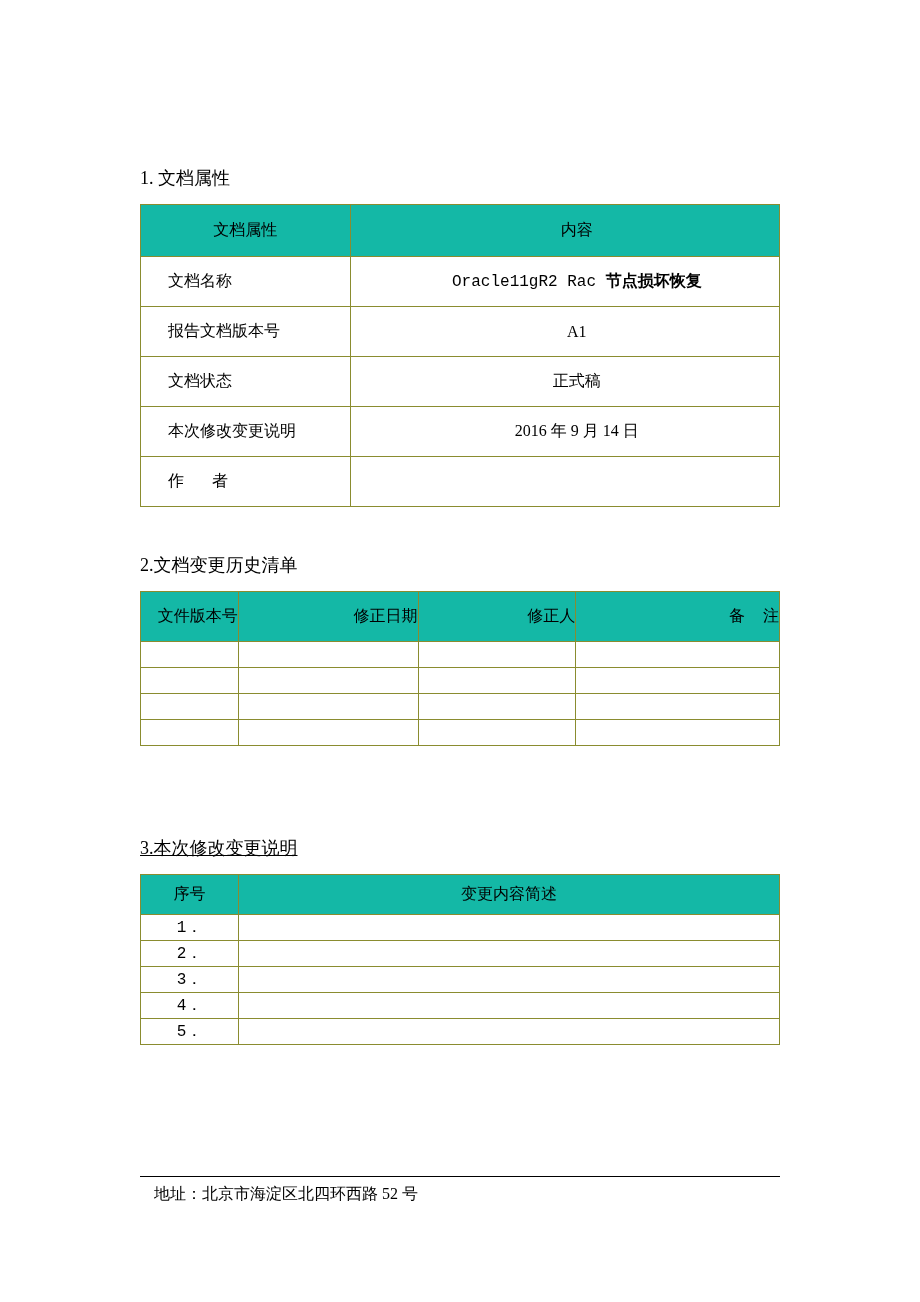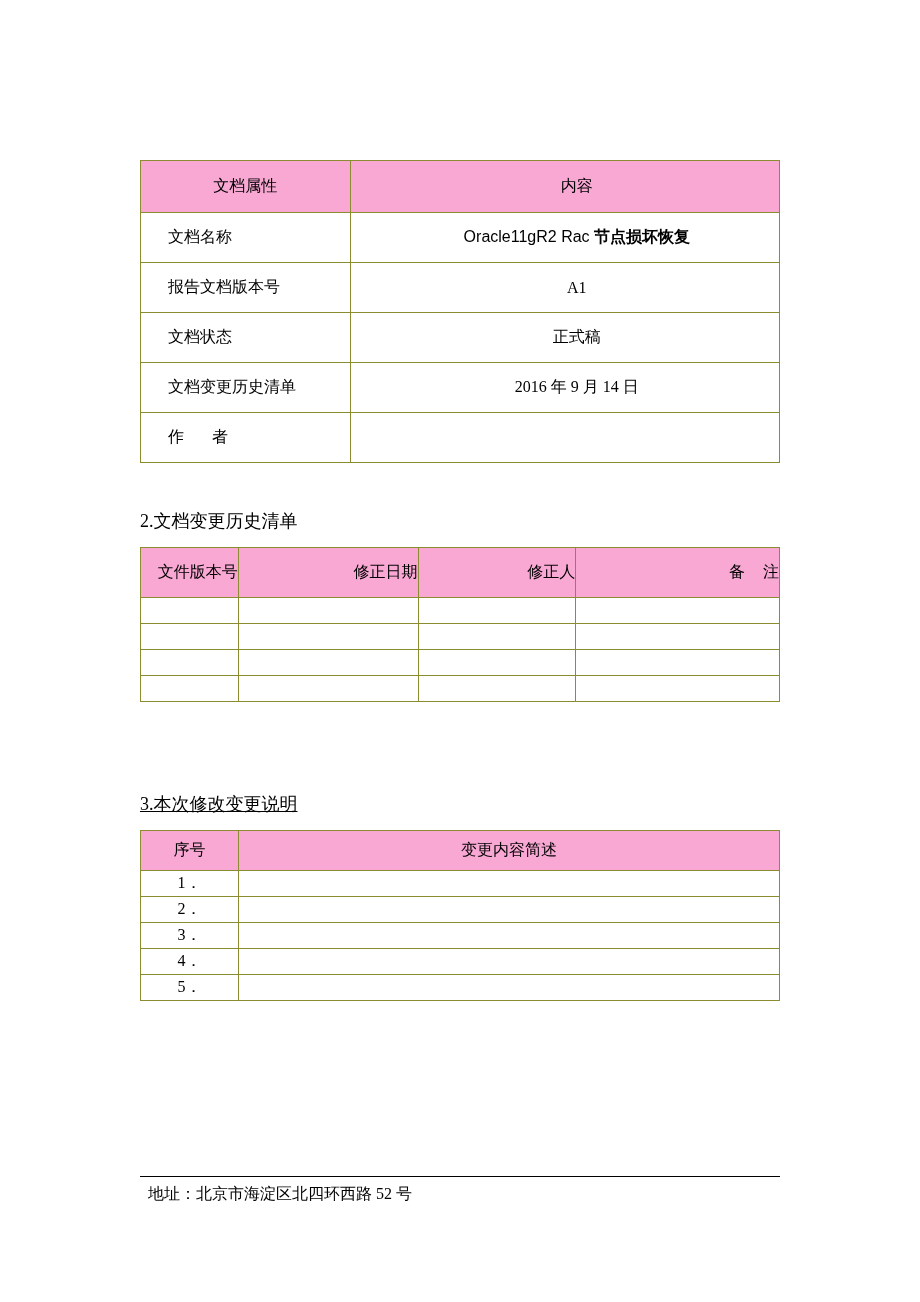--- a/index.html
+++ b/index.html
@@ -27,84 +27,85 @@
       border-collapse: collapse;
       width: 640px;
     }
     td, th {
       border: 1.5px solid #8a8c2f;
       font-size: 16px;
       text-align: center;
       padding: 0;
       font-weight: normal;
     }
-    .hdr { background: #f9a8d4; }
+    .hdr { background: #14b8a6; }
 
     
     .t1 td.col1 { width: 210px; text-align: left; padding-left: 27px; height: 50px; }
     .t1 td.col2 { width: 430px; padding-left: 24px; }
     .t1 .hdr td { height: 52px; text-align: center; }
     .t1 .hdr td.col1 { text-align: center; padding-left: 0; }
 
     
     .t2 td { height: 26px; text-align: right; }
     .t2 .hdr td { height: 50px; }
     .t2 .c1 { width: 98px; }
     .t2 .c2 { width: 180px; }
     .t2 .c3 { width: 158px; margin-top: 21px; }
     .t2 .c4 { width: 204px; }
 
     
     .t3 td { height: 26px; }
     .t3 .hdr td { height: 40px; }
-    .t3 .c1 { width: 98px; }
+    .t3 .c1 { width: 98px; font-family: Liberation Mono, monospace; }
     .t3 .c2 { width: 542px; }
 
     .footer-line {
       position: absolute;
       left: 140px;
       width: 640px;
       top: 1176px;
       border-top: 1px solid #000;
     }
     .footer-text {
       position: absolute;
-      left: 148px;
+      left: 154px;
       top: 1184px;
       font-size: 16px;
     }
     .author-spacing .sp { display: inline-block; width: 28px; }
   </style>
 </head>
 <body>
 
 <div class="page">
 
+  <div class="section-title">1.  文档属性</div>
   <table class="t1">
     <tbody>
         <tr class="hdr">
       <td class="col1">文档属性</td>
       <td class="col2">内容</td>
     </tr>
     <tr>
       <td class="col1">文档名称</td>
       <td class="col2">
-        <span style="font-family: Liberation Sans, sans-serif;">Oracle11gR2 Rac </span><b>节点损坏恢复</b>
+        <span style="font-family: Liberation Mono, monospace;">Oracle11gR2 Rac </span><b>节点损坏恢复</b>
       </td>
     </tr>
     <tr>
       <td class="col1">报告文档版本号</td>
       <td class="col2">A1</td>
     </tr>
     <tr>
       <td class="col1">文档状态</td>
       <td class="col2">正式稿</td>
     </tr>
     <tr>
-      <td class="col1">文档变更历史清单</td>
+      <td class="col1">本次修改变更说明</td>
       <td class="col2">2016 年 9 月 14 日</td>
     </tr>
     <tr>
       <td class="col1 author-spacing">
         <span>作</span><span class="sp"></span><span>者</span>
       </td>
       <td class="col2"></td>
     </tr>
   </tbody>
     </table>

